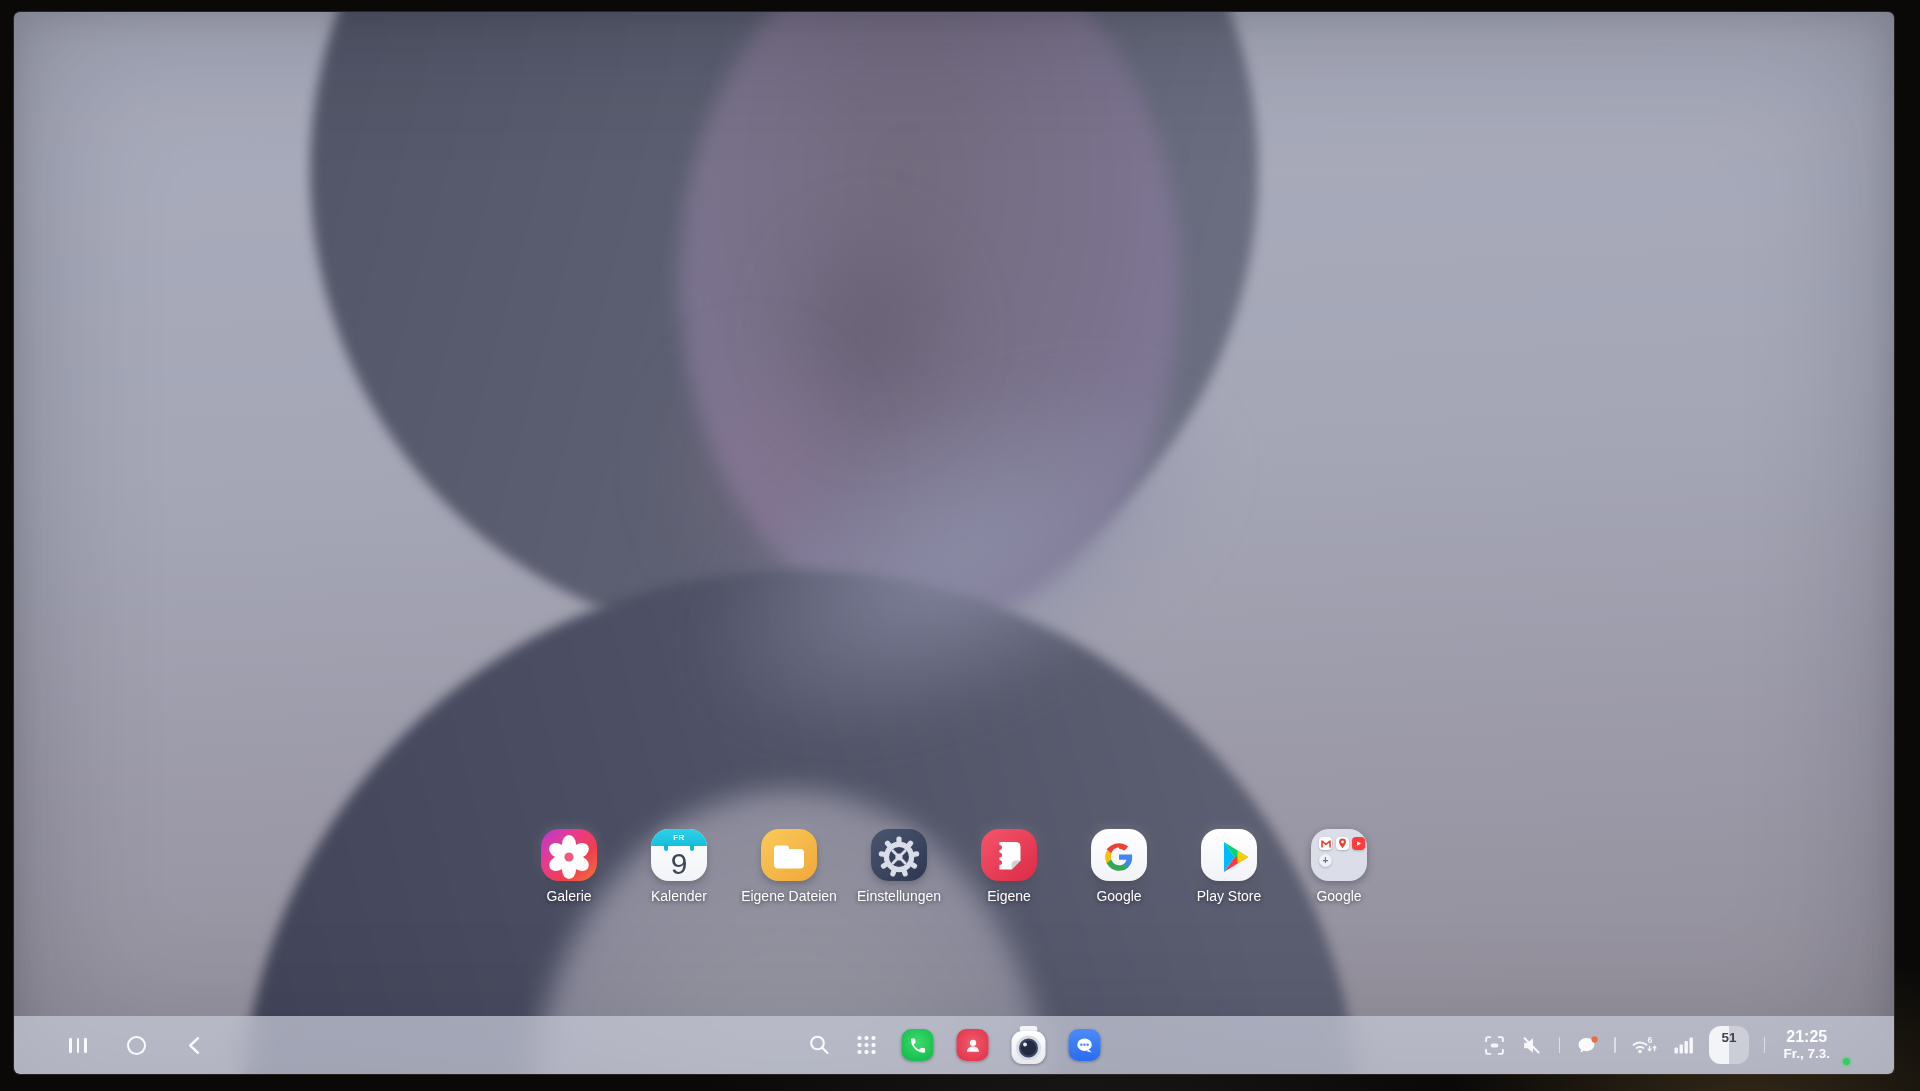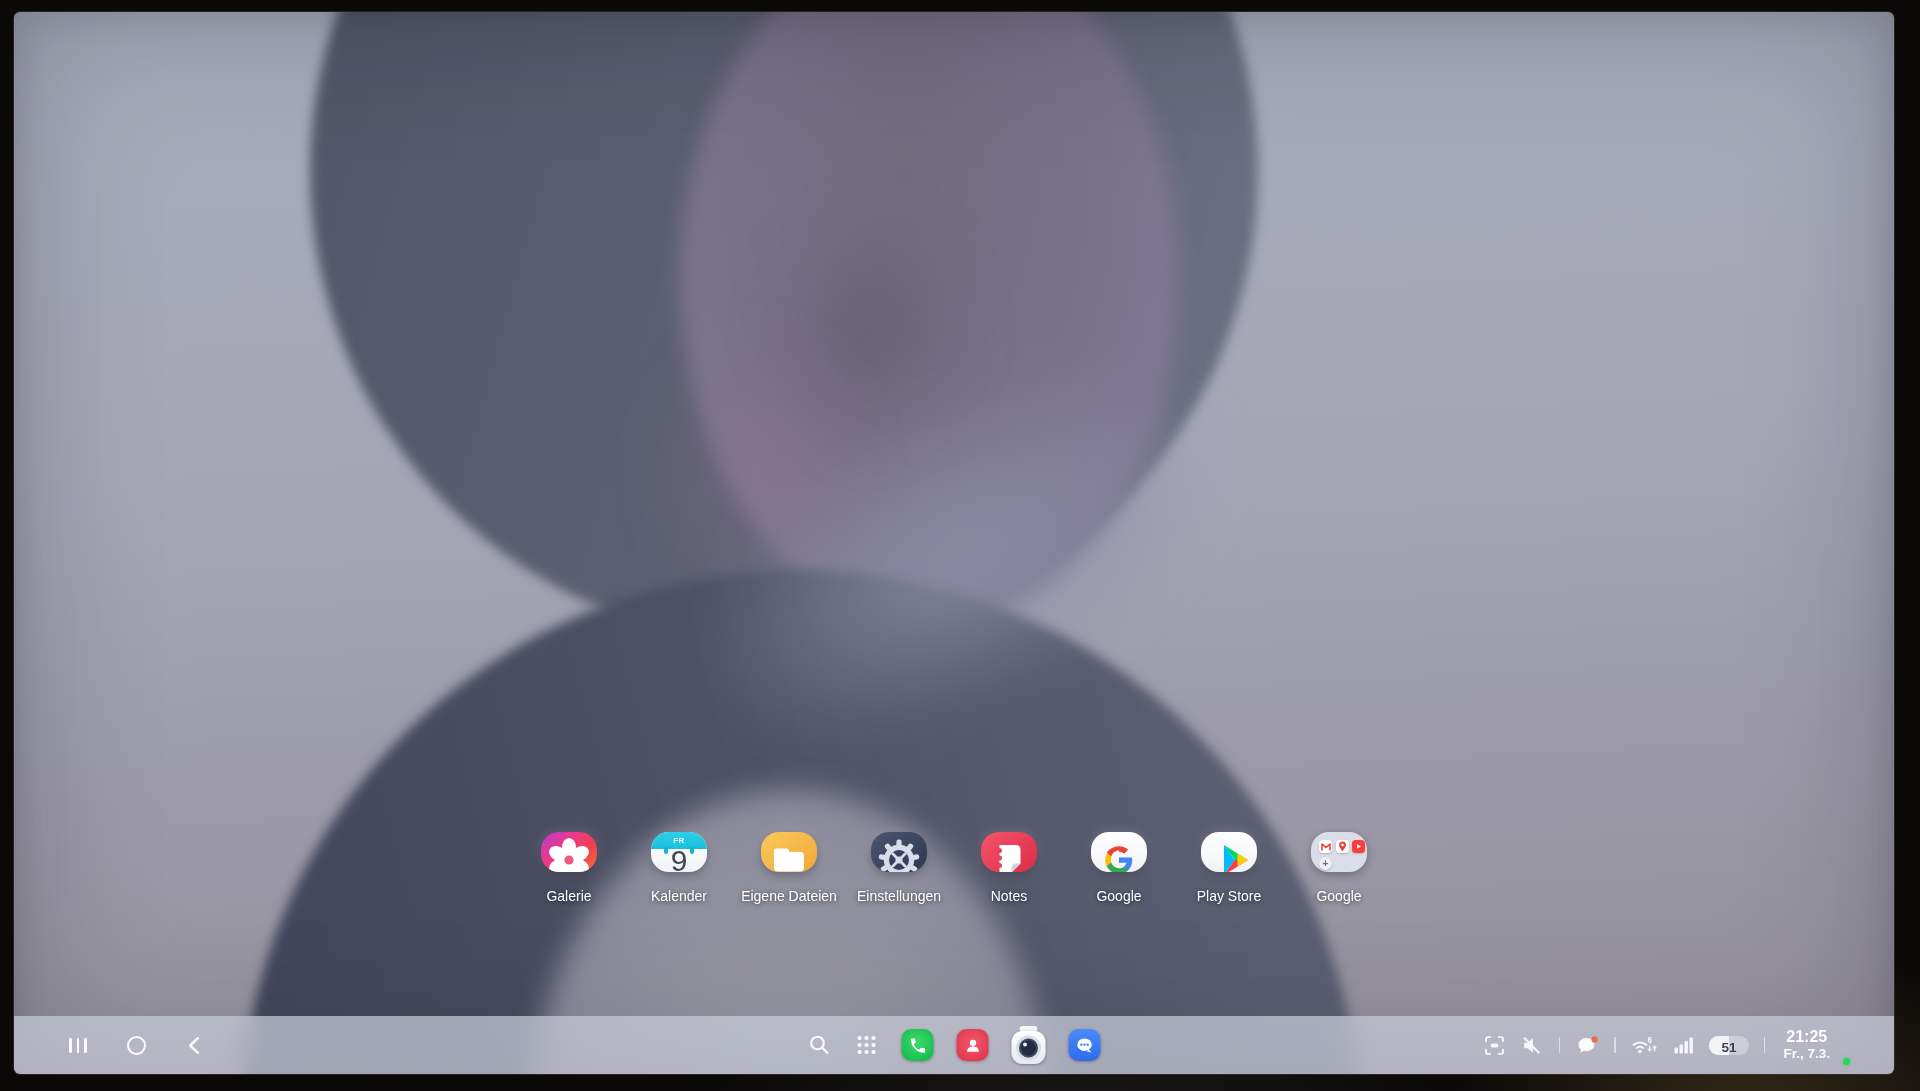--- a/index.html
+++ b/index.html
@@ -34,23 +34,23 @@
     background:radial-gradient(closest-side, rgba(141,143,168,.85), rgba(141,143,168,0));filter:blur(22px);}
   .hole-bottom{left:516px;top:778px;width:520px;height:670px;border-radius:50%;
     background:radial-gradient(ellipse at 50% 62%, #9aa0ae 0%, #93929f 42%, #8a8a9b 72%, rgba(138,138,155,0) 100%);
     filter:blur(14px);}
   .vignette{position:absolute;inset:0;z-index:1;pointer-events:none;
     box-shadow:inset 0 0 150px rgba(14,14,24,.24), inset 0 0 36px rgba(14,14,24,.14);}
 
   
   .dock{position:absolute;left:0;right:0;bottom:170px;display:flex;justify-content:center;gap:6px;z-index:2;}
   .tile{width:104px;display:flex;flex-direction:column;align-items:center;cursor:default;}
-  .app-icon{width:56px;height:40px;border-radius:18px;position:relative;overflow:hidden;
+  .app-icon{width:56px;height:52px;border-radius:18px;position:relative;overflow:hidden;
     box-shadow:0 3px 9px rgba(18,18,35,.38), 0 0 12px rgba(255,255,255,.22);}
-  .app-label{margin-top:16px;font-size:14px;color:#fff;text-shadow:0 1px 4px rgba(10,10,20,.6);white-space:nowrap;}
+  .app-label{margin-top:7px;font-size:14px;color:#fff;text-shadow:0 1px 4px rgba(10,10,20,.6);white-space:nowrap;}
 
   .bg-galerie{background:linear-gradient(135deg,#b43bd6 0%,#e83a8e 34%,#f13f4d 68%,#f2763b 100%);}
   .bg-files{background:linear-gradient(140deg,#f9ca5a,#f1a83a);}
   .bg-settings{background:linear-gradient(140deg,#4a556f,#2e3750);}
   .bg-notes{background:linear-gradient(140deg,#f4556a,#dc2b46);}
   .bg-white{background:linear-gradient(180deg,#ffffff,#f2f3f7);}
   .bg-folder{background:rgba(225,228,239,.92);box-shadow:0 3px 9px rgba(18,18,35,.30);}
 
   
   .cal-band{position:absolute;top:0;left:0;right:0;height:17px;background:linear-gradient(#2fd0e8,#17bfdd);
@@ -92,21 +92,21 @@
     box-shadow:0 1px 3px rgba(0,0,0,.28);}
   .bg-phone{background:radial-gradient(circle at 50% 42%, #3bdc6c, #18bd4f 80%);}
   .bg-contacts{background:radial-gradient(circle at 50% 45%, #f25b6d, #e2374d 80%);}
   .bg-msg{background:linear-gradient(180deg,#4b8bf8,#2c6cee);}
 
   .dots-grid{display:grid;grid-template-columns:repeat(3,3.5px);grid-auto-rows:3.5px;gap:3.6px;}
   .dots-grid i{background:#fbfbfd;border-radius:50%;}
 
   .sep{width:1.5px;height:16px;background:rgba(255,255,255,.55);border-radius:1px;margin:0 2px;}
 
-  .battery{width:40px;height:19px;border-radius:12px;background:rgba(255,255,255,.32);position:relative;overflow:hidden;}
+  .battery{width:40px;height:38px;border-radius:12px;background:rgba(255,255,255,.32);position:relative;overflow:hidden;}
   .batt-fill{position:absolute;left:0;top:0;bottom:0;width:51%;background:#f3f4f7;}
   .batt-num{position:relative;z-index:1;font-size:13.5px;font-weight:bold;color:#3b4354;text-align:center;line-height:23px;}
 
   .clock{display:flex;flex-direction:column;align-items:center;color:#fdfdfe;line-height:1.18;margin-left:3px;}
   .clock .t{font-size:16px;font-weight:bold;}
   .clock .d{font-size:13.5px;font-weight:bold;}
   .privacy-dot{width:7px;height:7px;border-radius:50%;background:#2fd05c;align-self:flex-end;margin-bottom:9px;box-shadow:0 0 4px rgba(47,208,92,.8);}
 
   .status-svg{display:block;}
 </style>
@@ -201,21 +201,21 @@
           <svg width="56" height="56" viewBox="0 0 56 56">
             <path fill="#ffffff" d="M18.5 13 H35 a4.5 4.5 0 0 1 4.5 4.5 V31.5 L30.5 40.5 H18.5 Z"></path>
             <path fill="#ccd0db" d="M39.5 31.5 L30.5 40.5 V35.8 a4.3 4.3 0 0 1 4.3-4.3 Z"></path>
             <g fill="#e6455c">
               <circle cx="18.5" cy="18.5" r="2.5"></circle>
               <circle cx="18.5" cy="26" r="2.5"></circle>
               <circle cx="18.5" cy="33.5" r="2.5"></circle>
             </g>
           </svg>
         </div>
-        <div class="app-label">Notes</div>
+        <div class="app-label">Eigene</div>
       </div>
 
       <div class="tile">
         <div class="app-icon bg-white">
           <svg width="56" height="56" viewBox="0 0 56 56">
             <g transform="translate(13,13) scale(0.625)">
               <path fill="#4285F4" d="M45.12 24.5c0-1.56-.14-3.06-.4-4.5H24v8.51h11.84c-.51 2.75-2.06 5.08-4.39 6.64v5.52h7.11c4.16-3.83 6.56-9.47 6.56-16.17z"></path>
               <path fill="#34A853" d="M24 46c5.94 0 10.92-1.97 14.56-5.33l-7.11-5.52c-1.97 1.32-4.49 2.1-7.45 2.1-5.73 0-10.58-3.87-12.31-9.07H4.34v5.7C7.96 41.07 15.4 46 24 46z"></path>
               <path fill="#FBBC05" d="M11.69 28.18C11.25 26.86 11 25.45 11 24s.25-2.86.69-4.18v-5.7H4.34C2.85 17.09 2 20.45 2 24c0 3.55.85 6.91 2.34 9.88l7.35-5.7z"></path>
               <path fill="#EA4335" d="M24 10.75c3.23 0 6.13 1.11 8.41 3.29l6.31-6.31C34.91 4.18 29.93 2 24 2 15.4 2 7.96 6.93 4.34 12.12l7.35 5.7c1.73-5.2 6.58-9.07 12.31-9.07z"></path>

